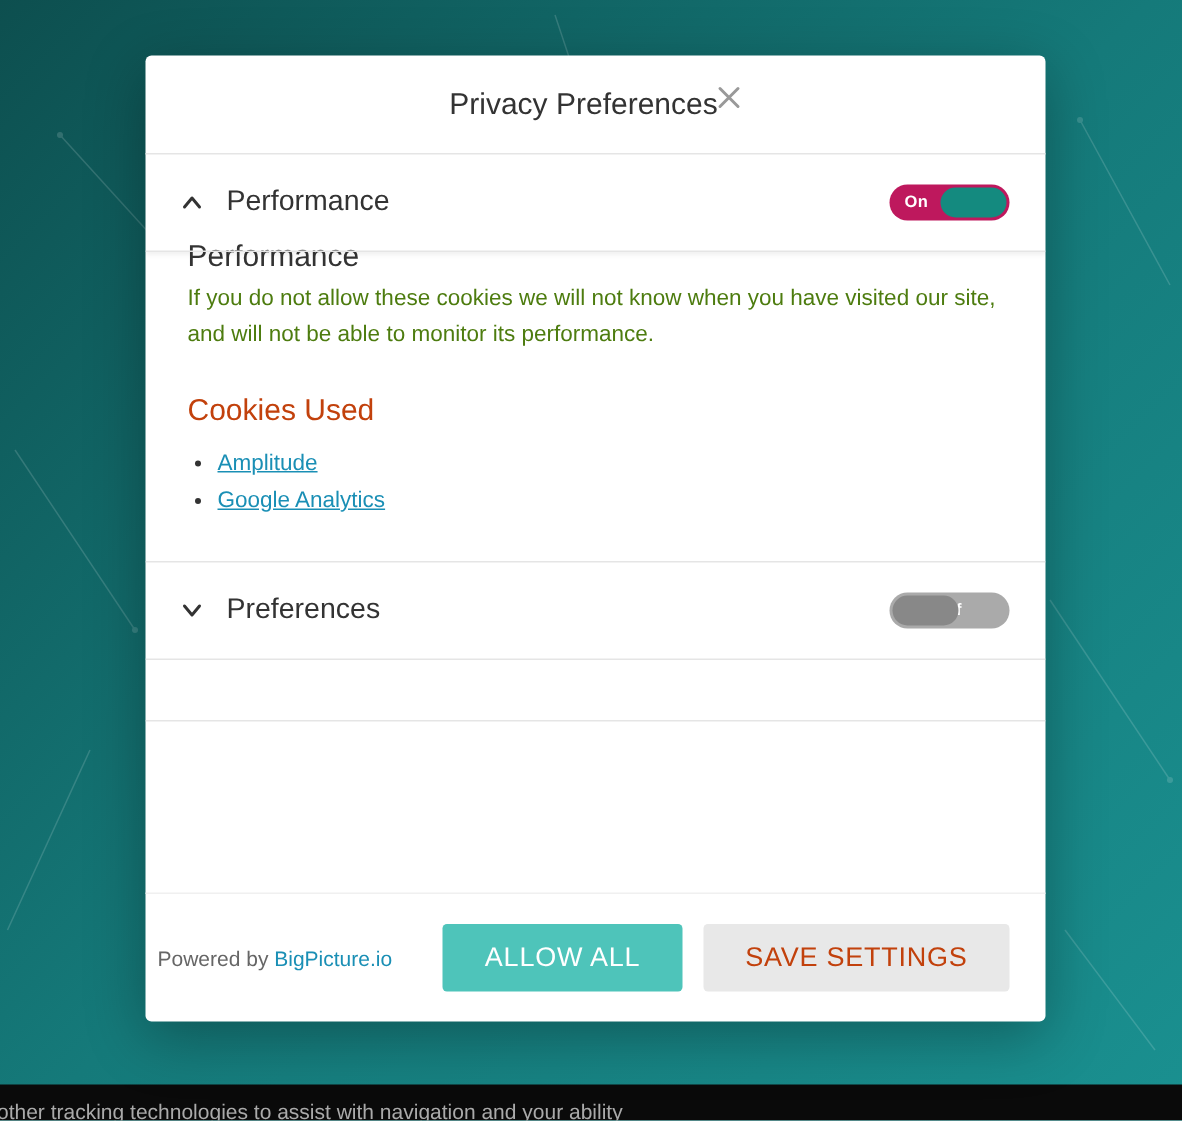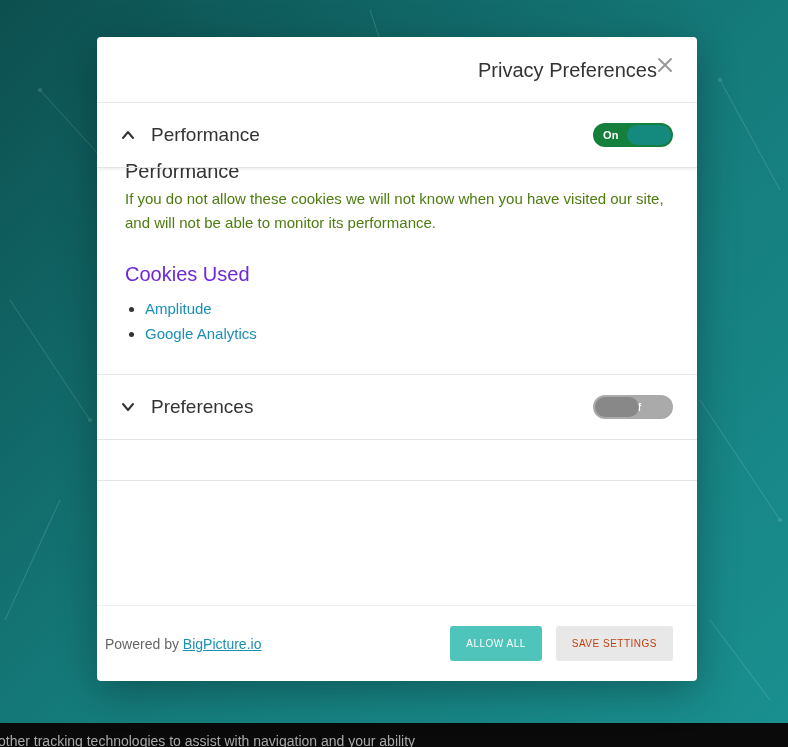--- a/index.html
+++ b/index.html
@@ -67,21 +67,21 @@
       border-radius: 4px;
       box-shadow: 0 10px 40px rgba(0,0,0,0.3);
       z-index: 10;
       display: flex;
       flex-direction: column;
     }
     .modal-header {
       padding: 22px 24px 20px 24px;
       border-bottom: 1px solid #e5e5e5;
       display: flex;
-      justify-content: flex-end;
+      justify-content: center;
       align-items: flex-start;
       flex-shrink: 0;
     }
     .modal-title {
       font-size: 20px;
       font-weight: 400;
       color: #333;
     }
     .close-btn {
       color: #999;
@@ -145,21 +145,21 @@
       position: relative;
       width: 80px;
       height: 24px;
       border-radius: 12px;
       display: flex;
       align-items: center;
       cursor: pointer;
       flex-shrink: 0;
     }
     .toggle.on {
-      background: #15803d;
+      background: #be185d;
       justify-content: flex-start;
     }
     .toggle.off {
       background: #aaa;
       justify-content: center;
     }
     .toggle-label {
       color: #fff;
       font-size: 11px;
       font-weight: 700;
@@ -202,55 +202,55 @@
     .expanded-para2 {
       font-size: 15px;
       line-height: 1.6;
       margin-top: 18px;
       color: #4d7c0f;
     }
     .cookies-used-title {
       font-size: 20px;
       font-weight: 400;
       margin-top: 28px;
-      color: #6d28d9;
+      color: #c2410c;
     }
     .cookies-list {
       margin-top: 14px;
       padding-left: 20px;
     }
     .cookies-list li {
       margin-bottom: 8px;
       font-size: 15px;
     }
     .cookies-list a {
       color: #1a8fb5;
+      text-decoration: underline;
       cursor: pointer;
     }
     .modal-footer {
       display: flex;
       align-items: center;
       padding: 20px 24px 20px 8px;
       flex-shrink: 0;
       border-top: 1px solid #f0f0f0;
     }
     .powered-by {
       font-size: 14px;
       color: #666;
       flex: 1;
     }
     .powered-by a {
       color: #1a8fb5;
-      text-decoration: underline;
       cursor: pointer;
     }
     .btn {
-      padding: 12px 16px;
+      padding: 12px 28px;
       border-radius: 3px;
-      font-size: 10px;
+      font-size: 18px;
       font-weight: 500;
       letter-spacing: 0.5px;
       cursor: pointer;
       border: none;
       margin-left: 14px;
     }
     .btn-allow {
       background: #4ec4ba;
       color: #fff;
     }

